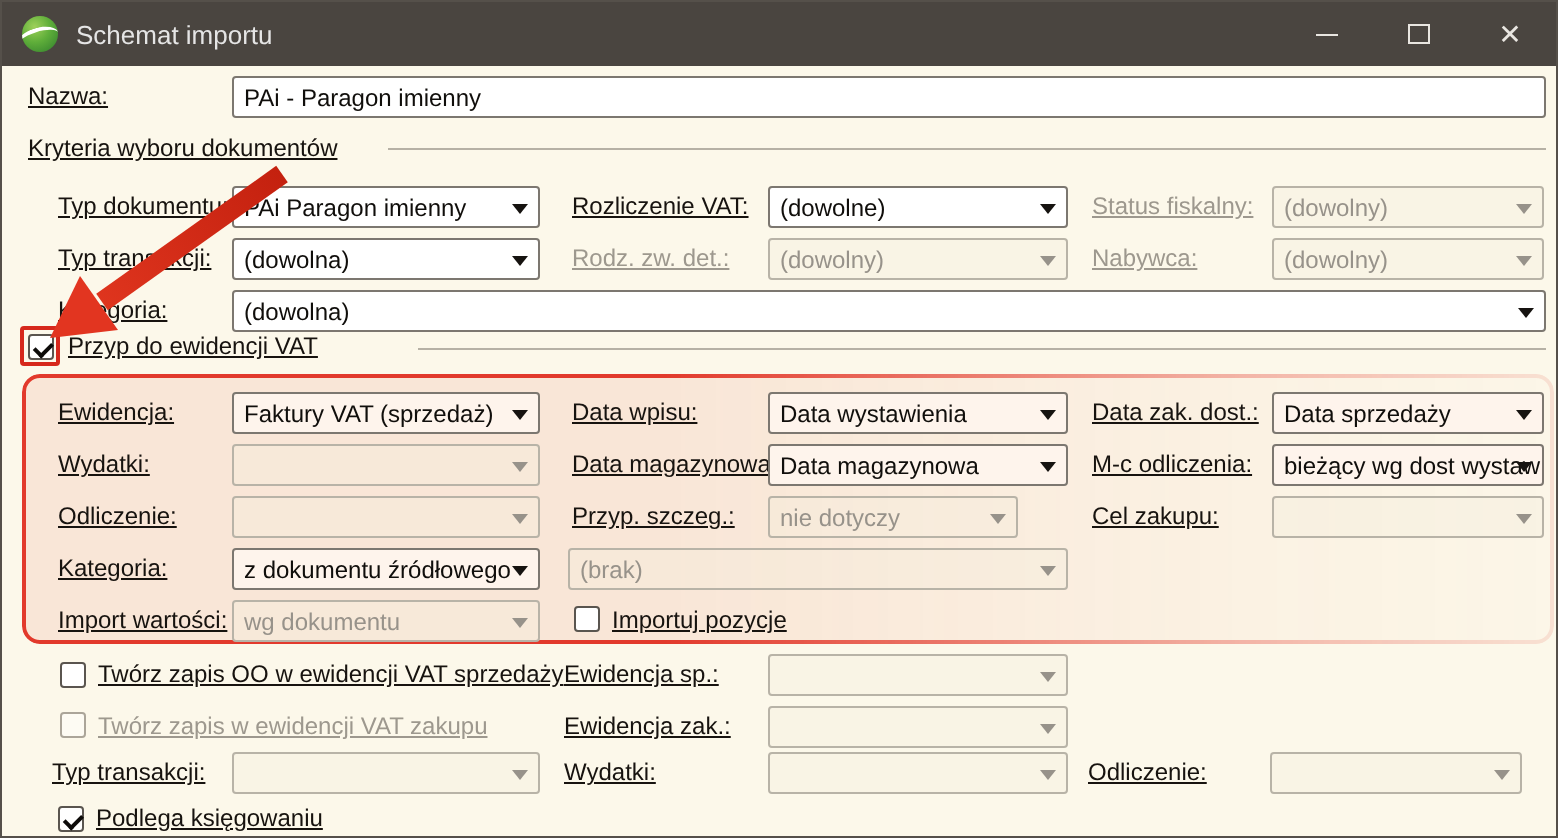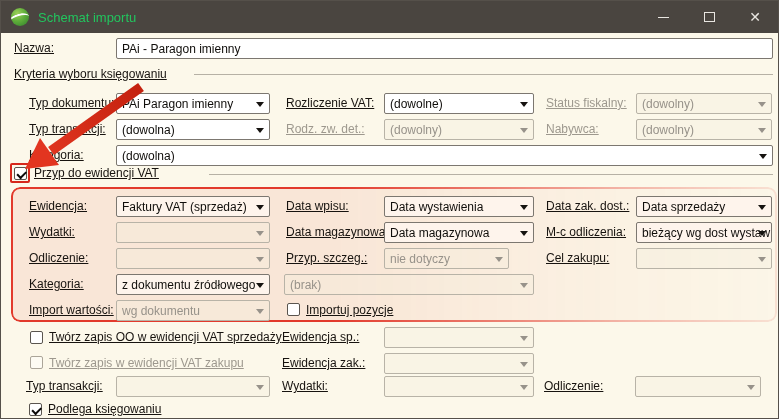--- a/index.html
+++ b/index.html
@@ -10,21 +10,21 @@
     font-family:"Liberation Sans","DejaVu Sans",sans-serif;
     overflow:hidden;
   }
   
   .titlebar{position:absolute;left:0;top:0;right:0;height:32px;background:#4a4540;display:flex;align-items:center;}
   .tb-icon{width:18px;height:18px;margin-left:10px;border-radius:50%;
     background:radial-gradient(circle at 35% 30%, #9ed05a 0%, #5fae3a 45%, #2f7d2c 100%);
     position:relative;overflow:hidden;flex:0 0 auto;}
   .tb-icon::after{content:"";position:absolute;left:-3px;top:6px;width:22px;height:10px;
     border-top:2px solid #fff;border-radius:50%;transform:rotate(-18deg);}
-  .tb-title{color:#22c55e;font-size:13px;margin-left:9px;white-space:nowrap;}
+  .tb-title{color:#e5e5e5;font-size:13px;margin-left:9px;white-space:nowrap;}
   .tb-btns{margin-left:auto;display:flex;height:100%;}
   .tb-btn{width:46px;height:100%;display:flex;align-items:center;justify-content:center;color:#e9e6e1;font-size:13px;cursor:default;}
   .g-min{width:11px;height:1px;background:#e9e6e1;}
   .g-max{width:11px;height:10px;border:1px solid #e9e6e1;}
   .g-close{font-size:14px;line-height:14px;}
   
   .lbl{position:absolute;height:21px;line-height:21px;font-size:12px;color:#17130f;white-space:nowrap;text-decoration:underline;}
   .lbl.dis{color:#9d988e;}
   .hline{position:absolute;height:1px;background:#b6b1a5;}
   .dd,.inp{position:absolute;height:21px;background:#fff;border:1px solid #7c7770;border-radius:2px;
@@ -63,21 +63,21 @@
       <span class="tb-btn">
           <span class="g-max"></span>
         </span>
       <span class="tb-btn g-close">✕</span>
     </span>
   </div>
 
   <span class="lbl" style="left:13px;top:37px">Nazwa:</span>
   <input class="inp" style="left: 115px; top: 37px; width: 657px;" value="PAi - Paragon imienny">
 
-  <span class="lbl" style="left:13px;top:63px">Kryteria wyboru księgowaniu</span>
+  <span class="lbl" style="left:13px;top:63px">Kryteria wyboru dokumentów</span>
   <span class="hline" style="left:193px;top:73px;width:579px"></span>
 
   <span class="lbl" style="left:28px;top:92px">Typ dokumentu:</span>
   <span class="dd" style="left:115px;top:92px;width:154px">
       <span>PAi Paragon imienny</span>
       <span class="arr"></span>
     </span>
   <span class="lbl" style="left:285px;top:92px">Rozliczenie VAT:</span>
   <span class="dd" style="left:383px;top:92px;width:150px">
       <span>(dowolne)</span>

